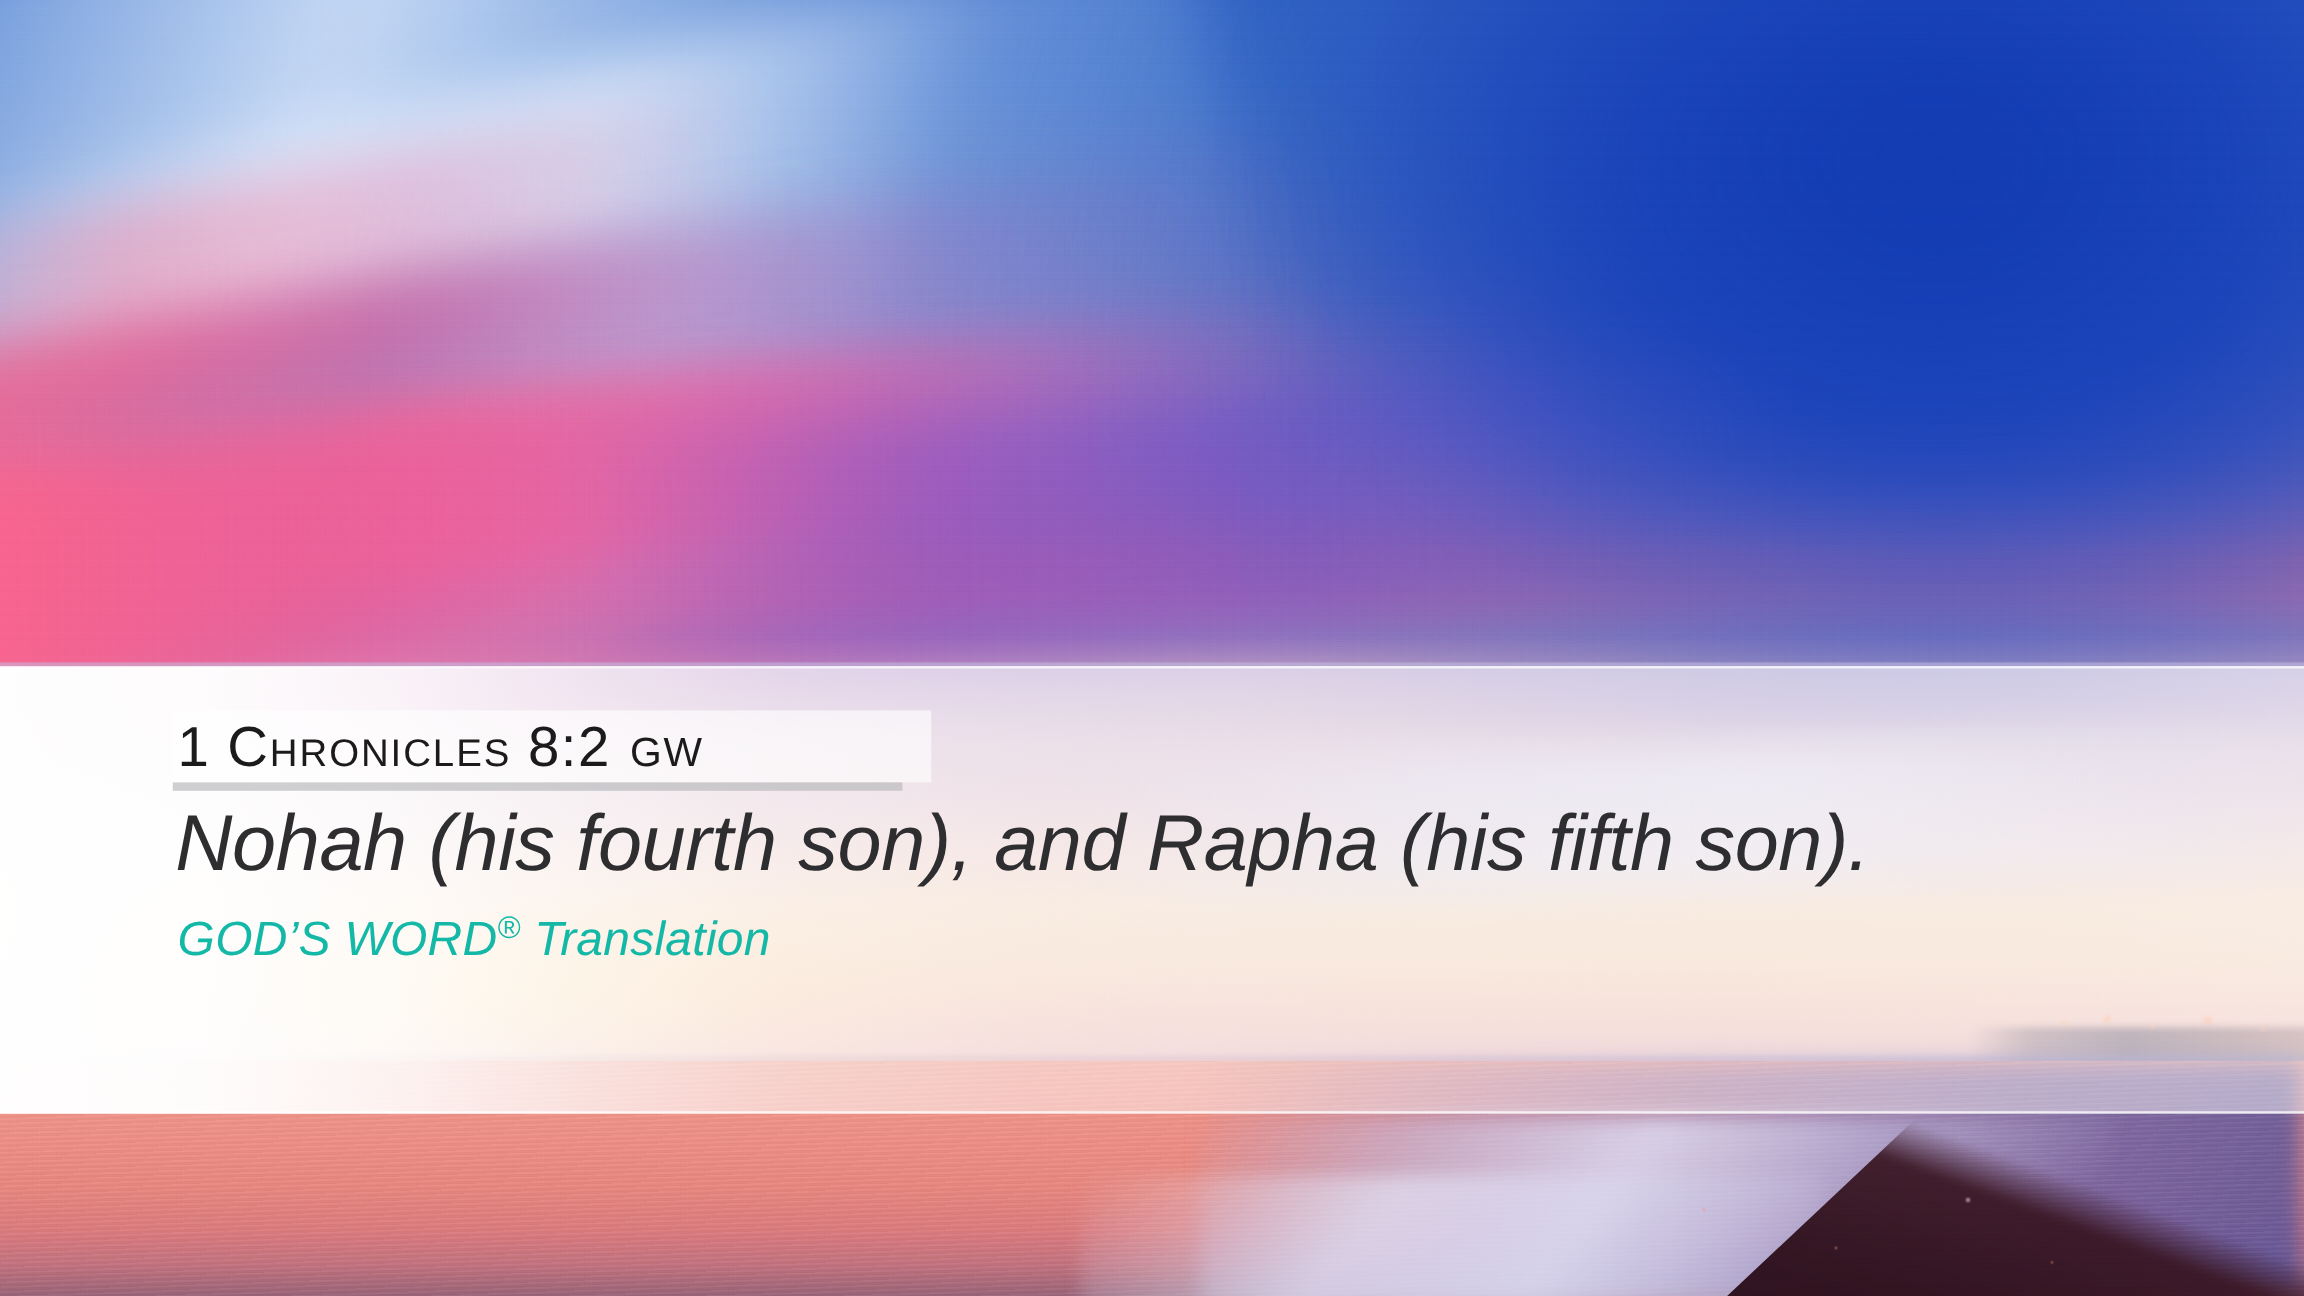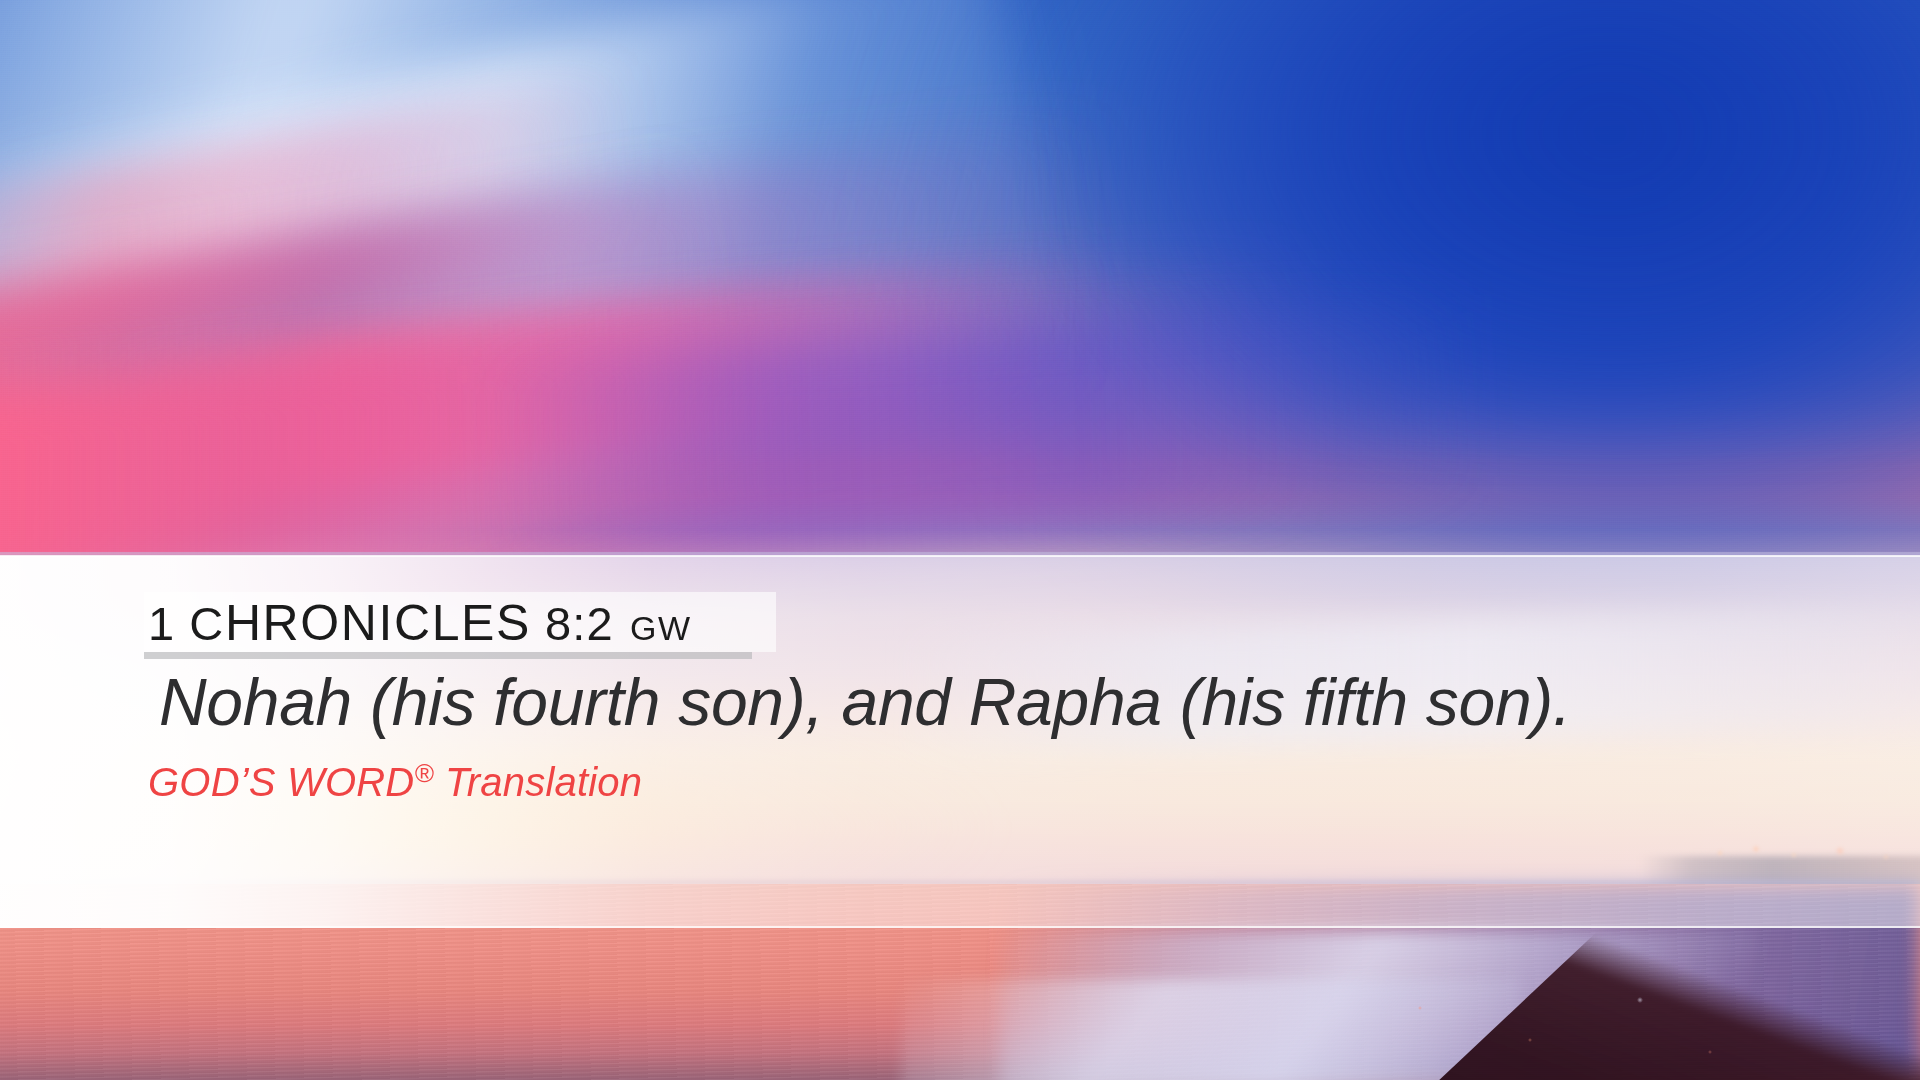--- a/index.html
+++ b/index.html
@@ -355,53 +355,53 @@
     position:relative;
     font-family:"Liberation Sans", sans-serif;
     font-weight:300;
     font-size:47px;
     letter-spacing:1.2px;
     color:#1b1b1b;
     white-space:nowrap;
     line-height:1;
   }
   .reference .smallcaps {
-    font-size:50px;
+    font-size:32px;
     letter-spacing:1.6px;
   }
   .ref-underline {
     position:absolute;
     left:-4px; top:54px;
     width:608px; height:7px;
     background:rgba(186,186,190,0.70);
   }
 
   .verse {
     position:absolute;
-    left:159px; top:110px;
+    left:146px; top:110px;
     width:1740px;
     font-family:"Liberation Sans", sans-serif;
     font-style:italic;
     font-weight:300;
     font-size:66px;
     line-height:1.12;
     letter-spacing:-0.3px;
     color:#2e2e30;
     white-space:nowrap;
   }
 
   .attribution {
     position:absolute;
     left:148px; top:202px;
     font-family:"Liberation Sans", sans-serif;
     font-style:italic;
     font-weight:300;
     font-size:40px;
     letter-spacing:0.2px;
-    color:#ef4444;
+    color:#14b8a6;
     white-space:nowrap;
   }
   .attribution .reg {
     font-size:26px;
     vertical-align:0.52em;
   }
 </style>
 </head>
 <body>
 

